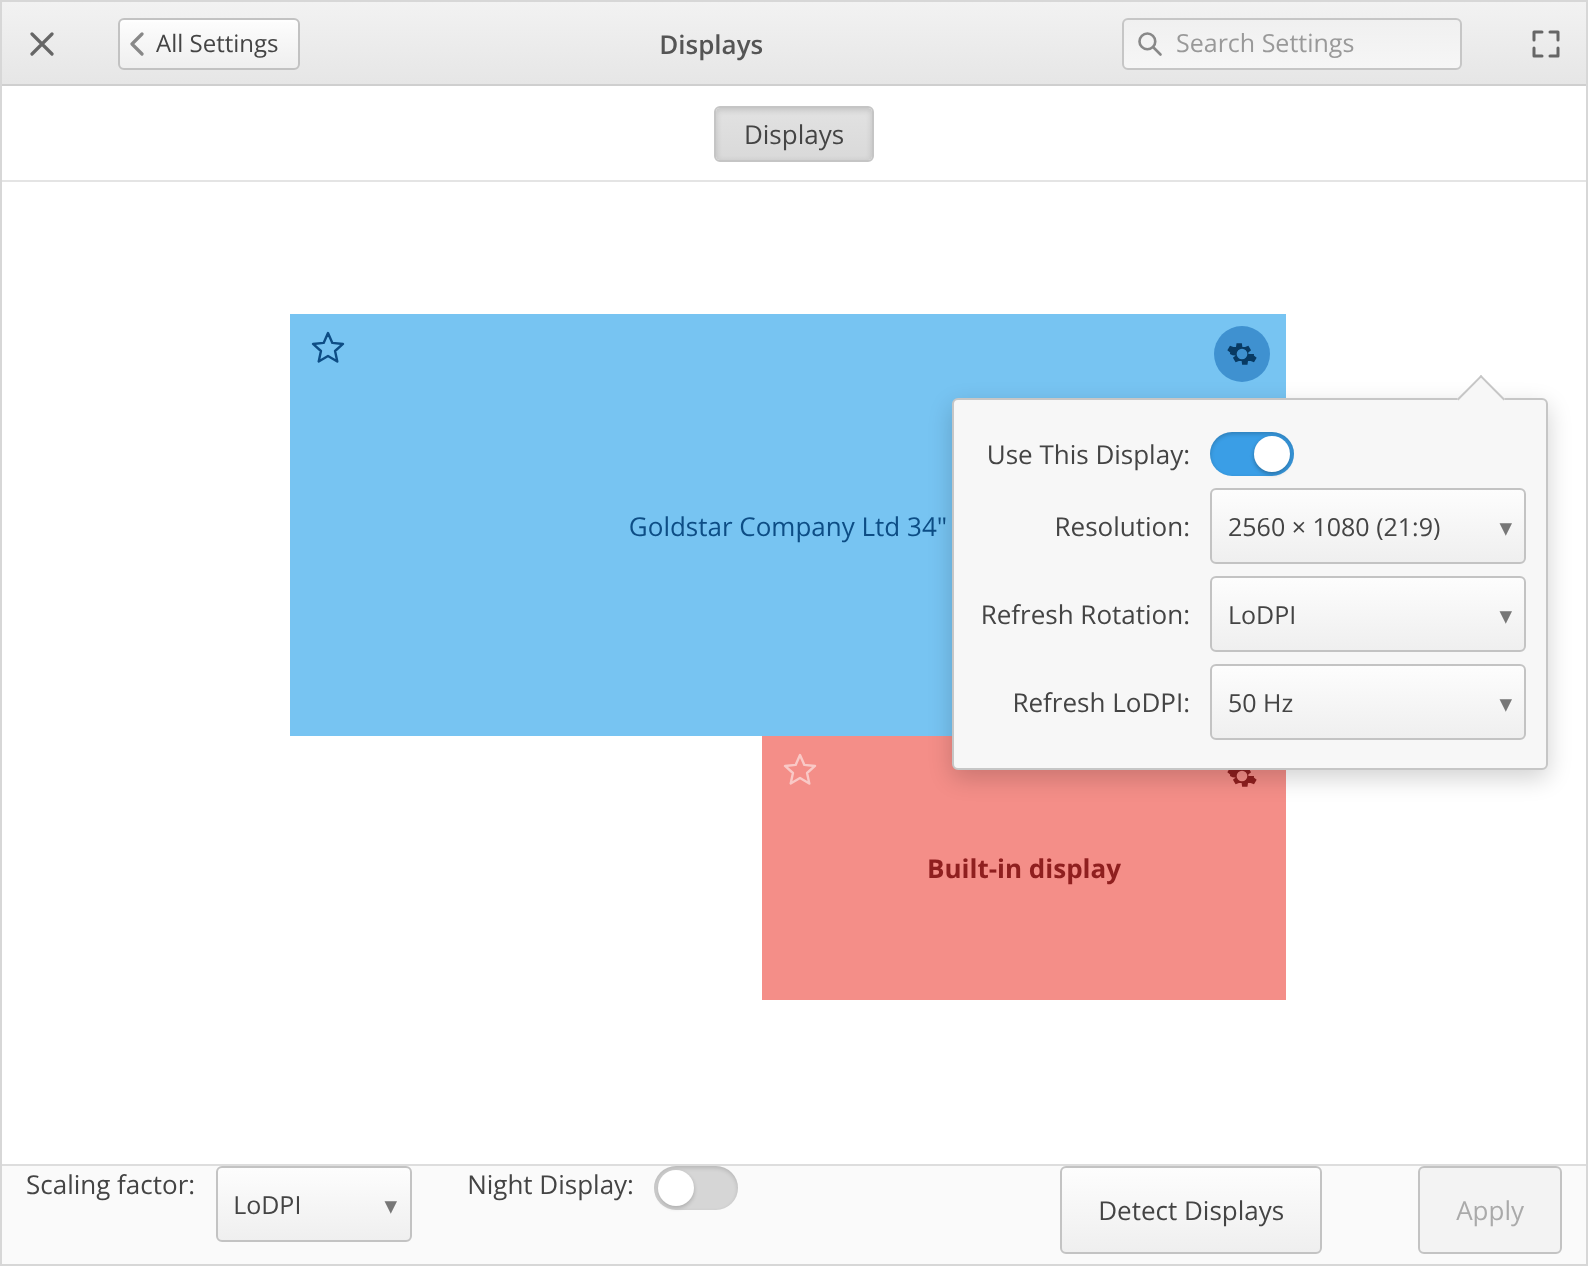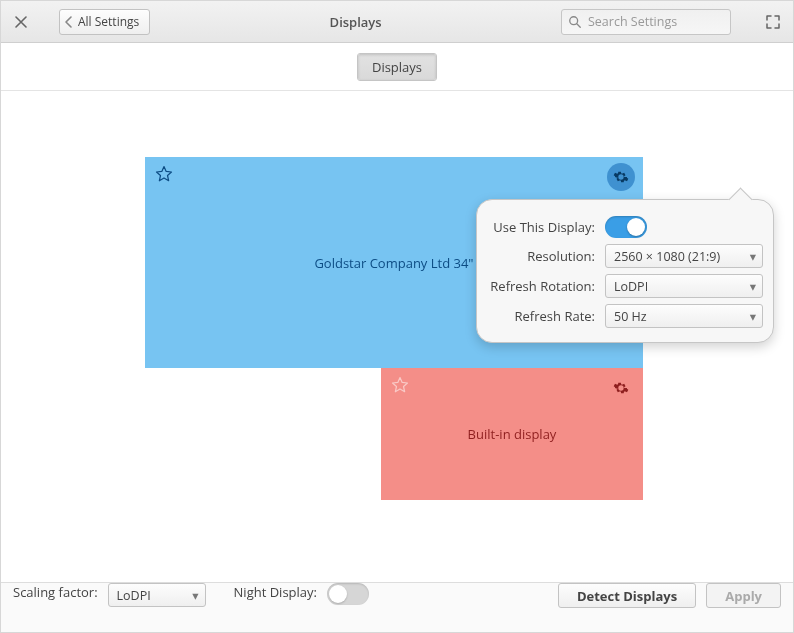--- a/index.html
+++ b/index.html
@@ -63,58 +63,58 @@
   position: absolute; border: none;
   display: flex; align-items: center; justify-content: center;
   font-size: 13px;
 }
 .mon-primary {
   left: 144px; top: 66px; width: 498px; height: 211px;
   background: #77c4f2; color: #0d4d85;
 }
 .mon-secondary {
   left: 380px; top: 277px; width: 262px; height: 132px;
-  background: #f48e88; color: #8f1f1f;
+  background: #f48e88; color: #8f1f1f; font-weight: bold;
 }
 .mon-star {
   position: absolute; left: 10px; top: 8px; width: 20px; height: 20px;
   cursor: pointer;
 }
 .mon-gear {
   position: absolute; right: 8px; top: 6px; width: 28px; height: 28px;
   border-radius: 50%; display: flex; align-items: center; justify-content: center; cursor: pointer;
 }
 .mon-primary .mon-gear { background: #3f91d0; color: #083a63; }
 .mon-secondary .mon-gear { color: #8f1f1f; }
 
 
 .popover {
   position: absolute; left: 475px; top: 108px; width: 298px;
-  background: #f7f7f7; border: 1px solid #c6c6c6; border-radius: 16px;
+  background: #f7f7f7; border: 1px solid #c6c6c6; border-radius: 3px;
   box-shadow: 0 4px 12px rgba(0,0,0,0.18);
   padding: 10px 10px 8px 10px; font-size: 13px; color: #444;
 }
 .popover::before {
   content: ""; position: absolute; top: -9px; right: 24px;
   width: 16px; height: 16px; background: #f7f7f7;
   border-left: 1px solid #c6c6c6; border-top: 1px solid #c6c6c6;
   transform: rotate(45deg);
 }
 .pop-row { display: flex; align-items: center; margin: 6px 0; gap: 10px; }
 .pop-label { width: 108px; text-align: right; color: #444; }
 .toggle {
   width: 42px; height: 22px; border-radius: 11px; background: #3a9ee6;
   position: relative; cursor: pointer; box-shadow: inset 0 1px 2px rgba(0,0,0,0.2);
 }
 .toggle::after {
   content: ""; position: absolute; right: 2px; top: 2px; width: 18px; height: 18px;
   background: #fff; border-radius: 50%; box-shadow: 0 1px 2px rgba(0,0,0,0.3);
 }
 .select {
-  flex: 1; height: 24px; border: 1px solid #c3c3c3; border-radius: 3px;
+  flex: 1; height: 38px; border: 1px solid #c3c3c3; border-radius: 3px;
   background: linear-gradient(#fdfdfd,#efefef);
   display: flex; align-items: center; justify-content: space-between;
   padding: 0 6px 0 8px; font-size: 12.5px; cursor: pointer;
 }
 .select .caret { color: #777; }
 
 
 .footer {
   height: 50px; border-top: 1px solid #ddd;
   display: flex; padding: 0 12px; gap: 10px;
@@ -124,25 +124,25 @@
 .mirror-toggle {
   width: 42px; height: 22px; border-radius: 11px; background: #d6d6d6;
   position: relative; cursor: pointer; box-shadow: inset 0 1px 2px rgba(0,0,0,0.15);
 }
 .mirror-toggle::after {
   content: ""; position: absolute; left: 2px; top: 2px; width: 18px; height: 18px;
   background: #fff; border-radius: 50%; box-shadow: 0 1px 2px rgba(0,0,0,0.2);
 }
 .spacer { flex: 1; }
 .btn {
-  height: 25px; padding: 0 18px; border: 1px solid #c3c3c3; border-radius: 3px;
+  height: 44px; padding: 0 18px; border: 1px solid #c3c3c3; border-radius: 3px;
   background: linear-gradient(#fdfdfd,#efefef); font-size: 13px; color: #444;
-  display: flex; align-items: center; cursor: pointer; font-weight: bold;
-}
-.btn.disabled { color: #aaa; background: #f3f3f3; cursor: default; }
+  display: flex; align-items: center; cursor: pointer;
+}
+.btn.disabled { color: #aaa; background: #f3f3f3; cursor: default; margin-left: 38px; }
 </style>
 </head>
 <body>
 
 <div class="window">
 
   <div class="header">
     <div class="icon-btn-flat">
       <svg width="12" height="12" viewBox="0 0 12 12">
           <path d="M1 1 L11 11 M11 1 L1 11" stroke="currentColor" stroke-width="1.6" stroke-linecap="round"></path>
@@ -220,21 +220,21 @@
         </div>
       </div>
       <div class="pop-row">
         <div class="pop-label">Refresh Rotation:</div>
         <div class="select">
           <span>LoDPI</span>
           <span class="caret">▾</span>
         </div>
       </div>
       <div class="pop-row">
-        <div class="pop-label">Refresh Rate:</div>
+        <div class="pop-label">Refresh LoDPI:</div>
         <div class="select">
           <span>50 Hz</span>
           <span class="caret">▾</span>
         </div>
       </div>
     </div>
 
   </div>
 
   <div class="footer">

